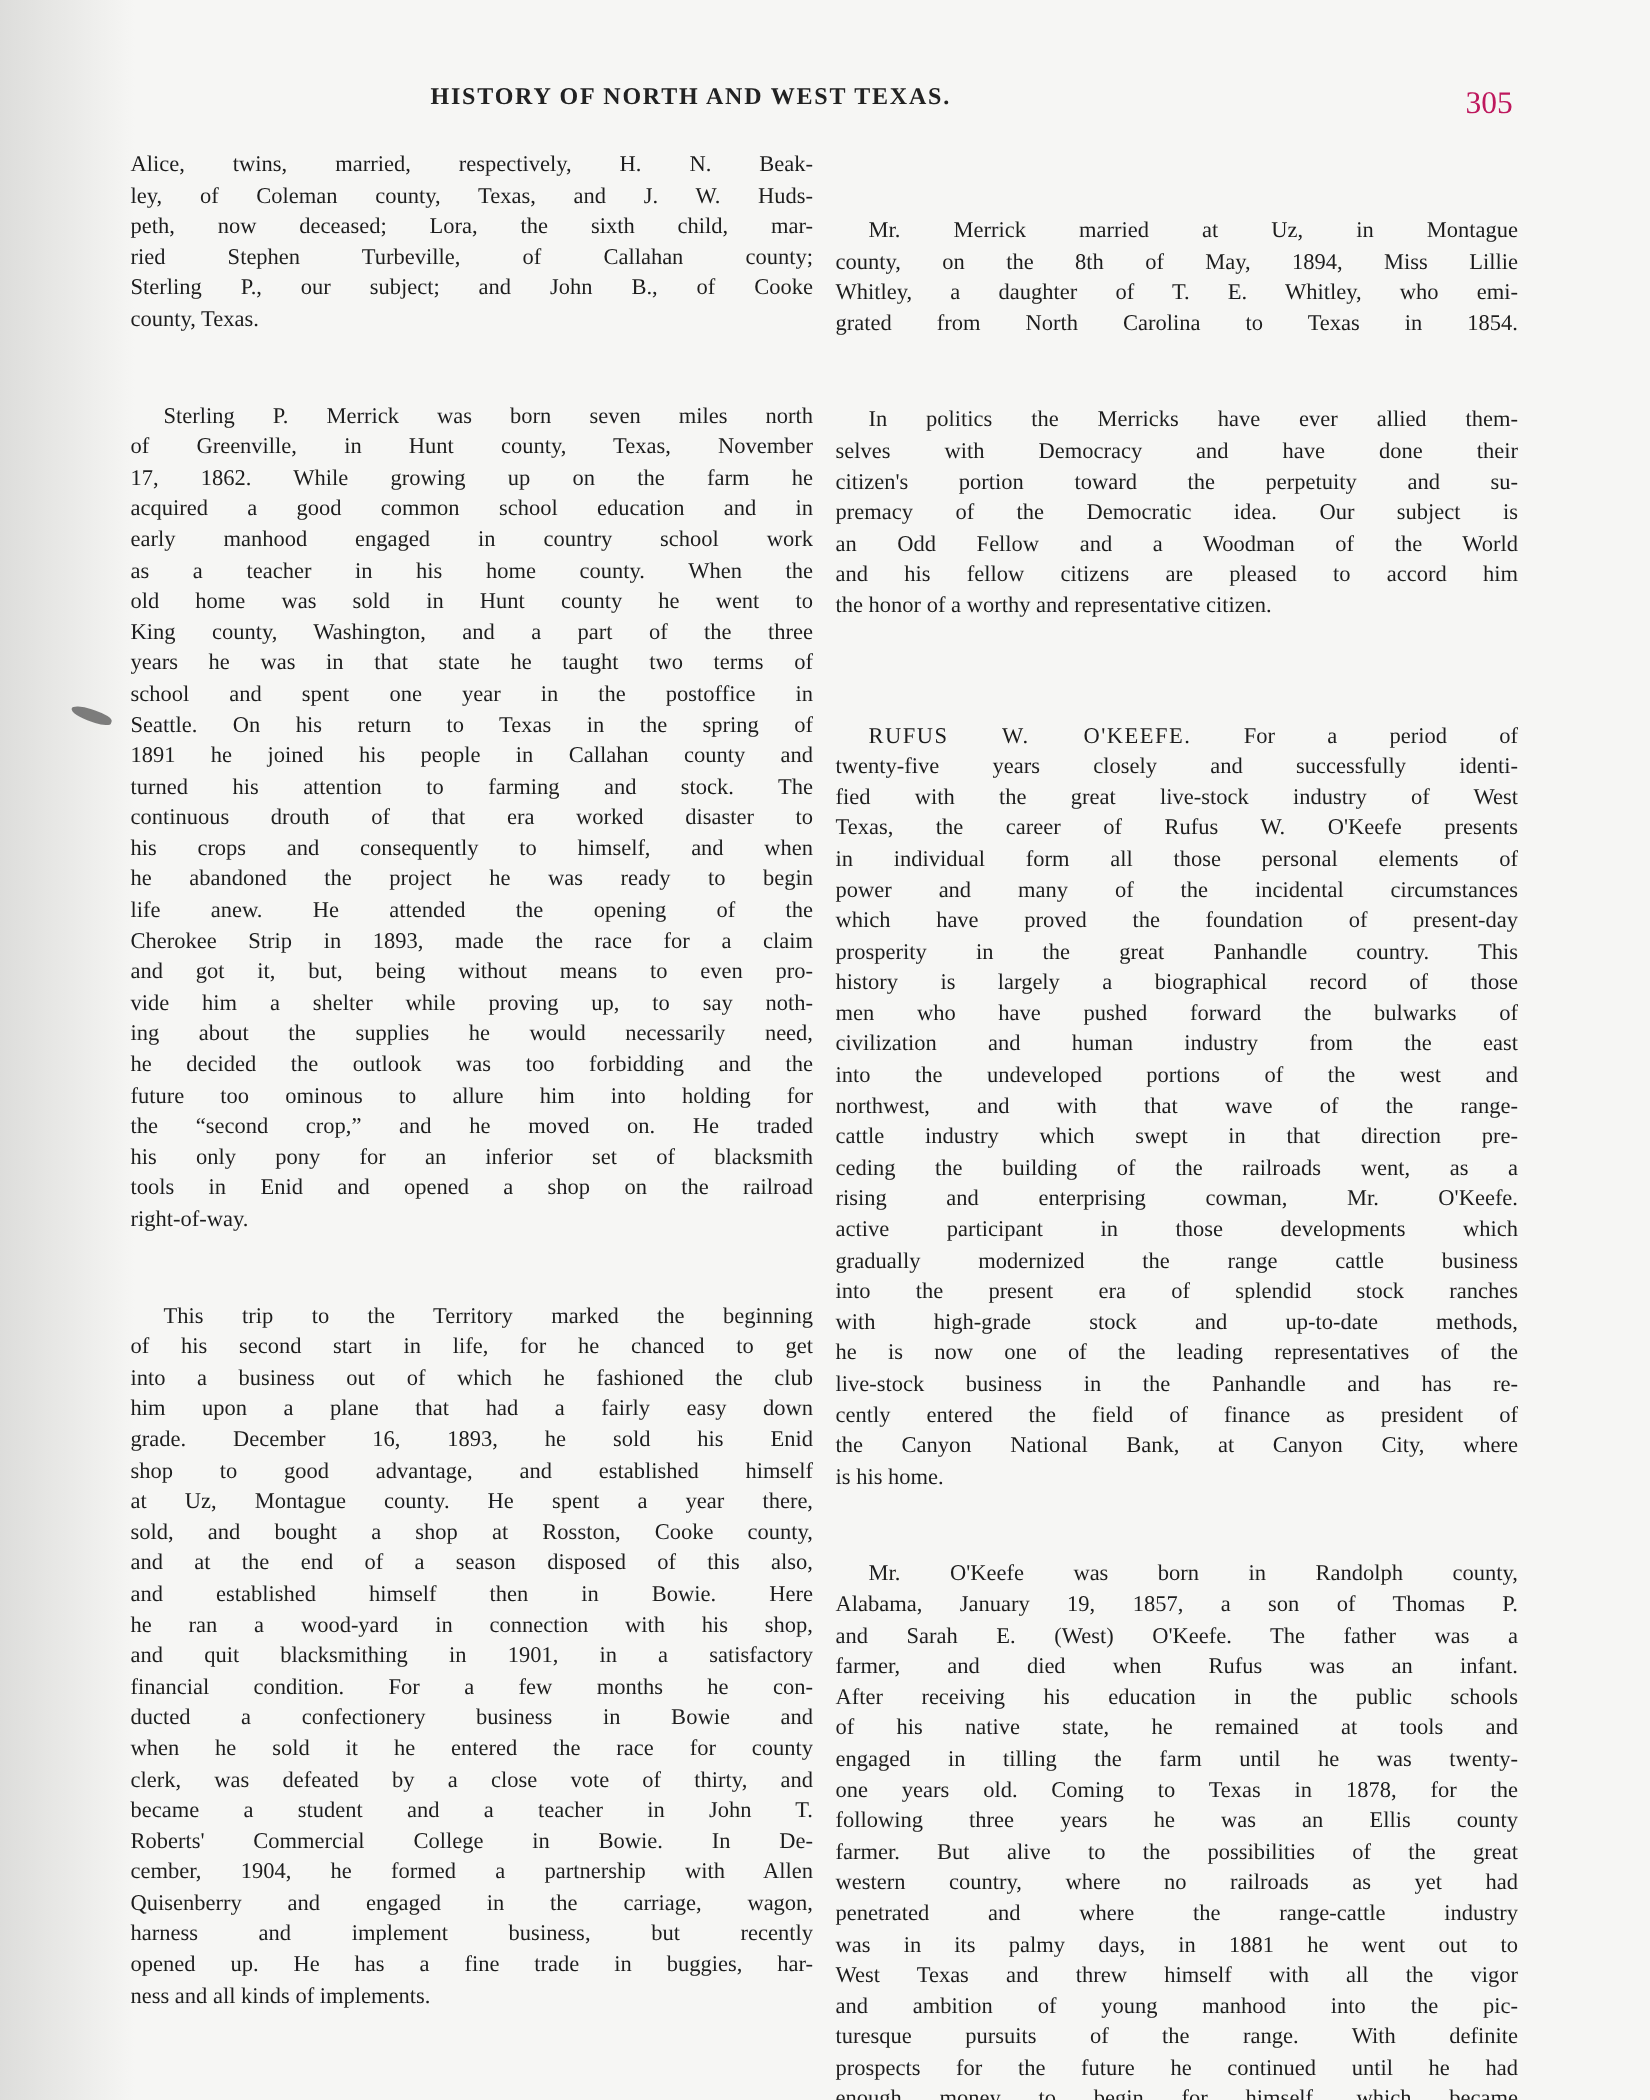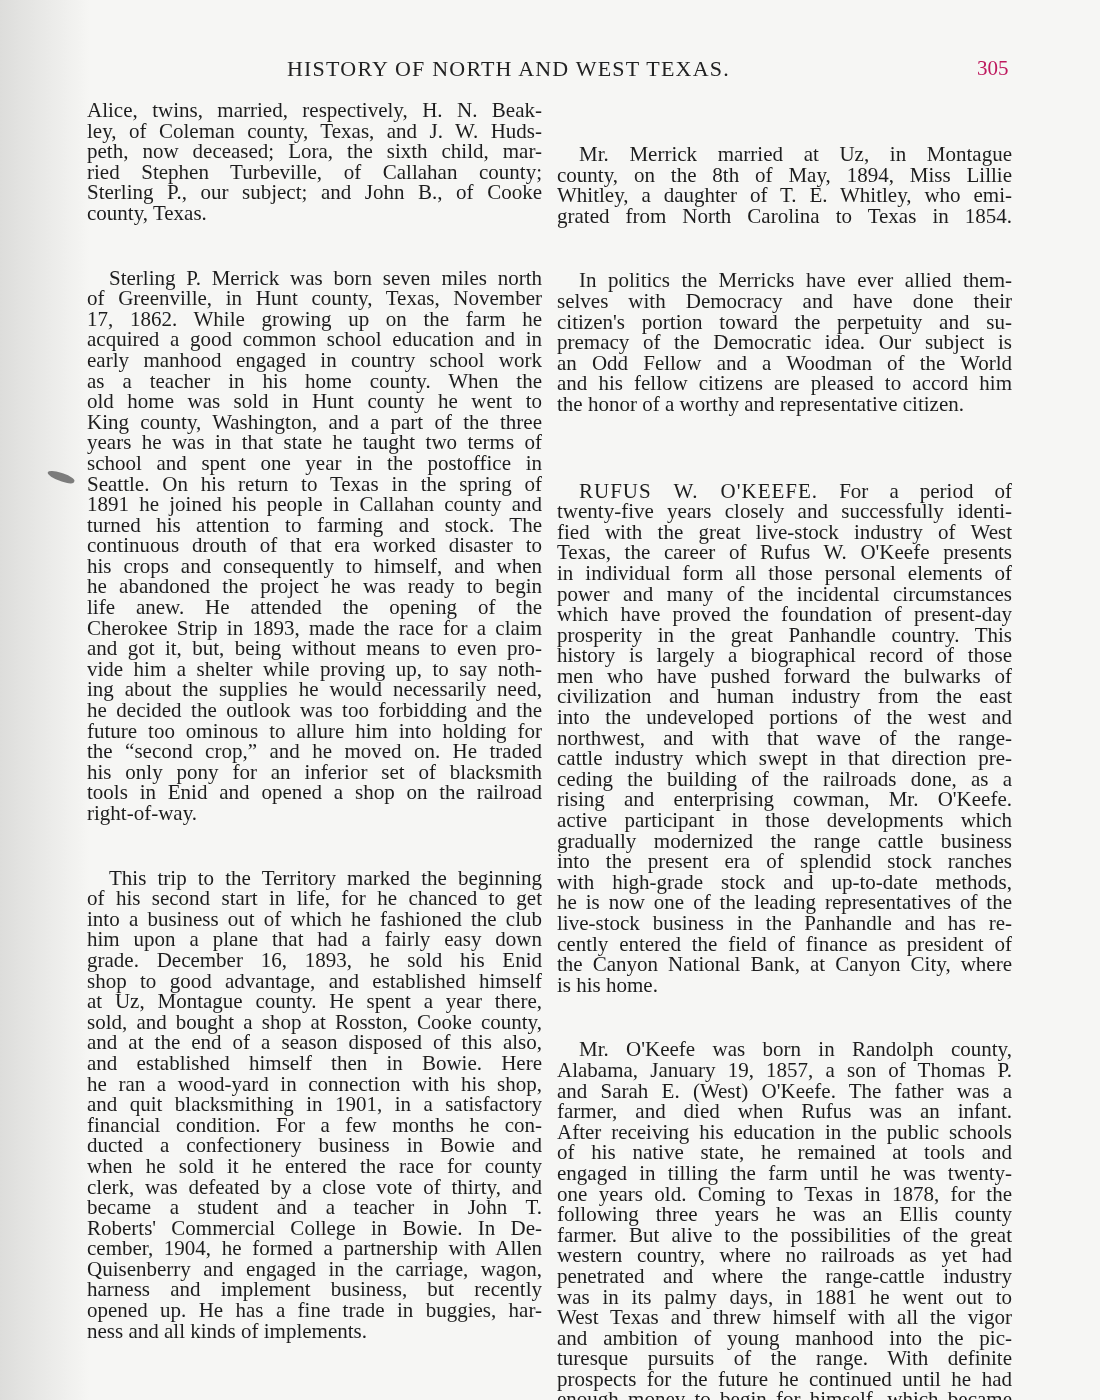--- a/index.html
+++ b/index.html
@@ -19,37 +19,38 @@
       position: absolute;
       left: 0; top: 0;
       width: 90px; height: 1400px;
       background: linear-gradient(to right, rgba(200,200,198,0.55), rgba(246,246,244,0));
       pointer-events: none;
     }
     .running-head {
       position: absolute;
       top: 56px;
       left: 287px;
-      font-size: 22px;
+      font-size: 16px;
       letter-spacing: 1.2px;
       color: #222;
       white-space: nowrap;
+      font-weight: bold;
     }
     .page-number {
       position: absolute;
       top: 56px;
       left: 977px;
       font-size: 21px;
       color: #be185d;
     }
     .column {
       position: absolute;
       top: 100px;
       width: 455px;
-      font-size: 21px;
+      font-size: 15px;
       line-height: 20.6px;
     }
     .col-left { left: 87px; }
     .col-right { left: 557px; }
     .line {
       display: block;
       text-align: justify;
       text-align-last: justify;
       white-space: nowrap;
       height: 20.6px;
@@ -168,21 +169,21 @@
     <div class="line">in individual form all those personal elements of</div>
     <div class="line">power and many of the incidental circumstances</div>
     <div class="line">which have proved the foundation of present-day</div>
     <div class="line">prosperity in the great Panhandle country. This</div>
     <div class="line">history is largely a biographical record of those</div>
     <div class="line">men who have pushed forward the bulwarks of</div>
     <div class="line">civilization and human industry from the east</div>
     <div class="line">into the undeveloped portions of the west and</div>
     <div class="line">northwest, and with that wave of the range-</div>
     <div class="line">cattle industry which swept in that direction pre-</div>
-    <div class="line">ceding the building of the railroads done, as a</div>
+    <div class="line">ceding the building of the railroads went, as a</div>
     <div class="line">rising and enterprising cowman, Mr. O'Keefe.</div>
     <div class="line">active participant in those developments which</div>
     <div class="line">gradually modernized the range cattle business</div>
     <div class="line">into the present era of splendid stock ranches</div>
     <div class="line">with high-grade stock and up-to-date methods,</div>
     <div class="line">he is now one of the leading representatives of the</div>
     <div class="line">live-stock business in the Panhandle and has re-</div>
     <div class="line">cently entered the field of finance as president of</div>
     <div class="line">the Canyon National Bank, at Canyon City, where</div>
     <div class="line last">is his home.</div>

